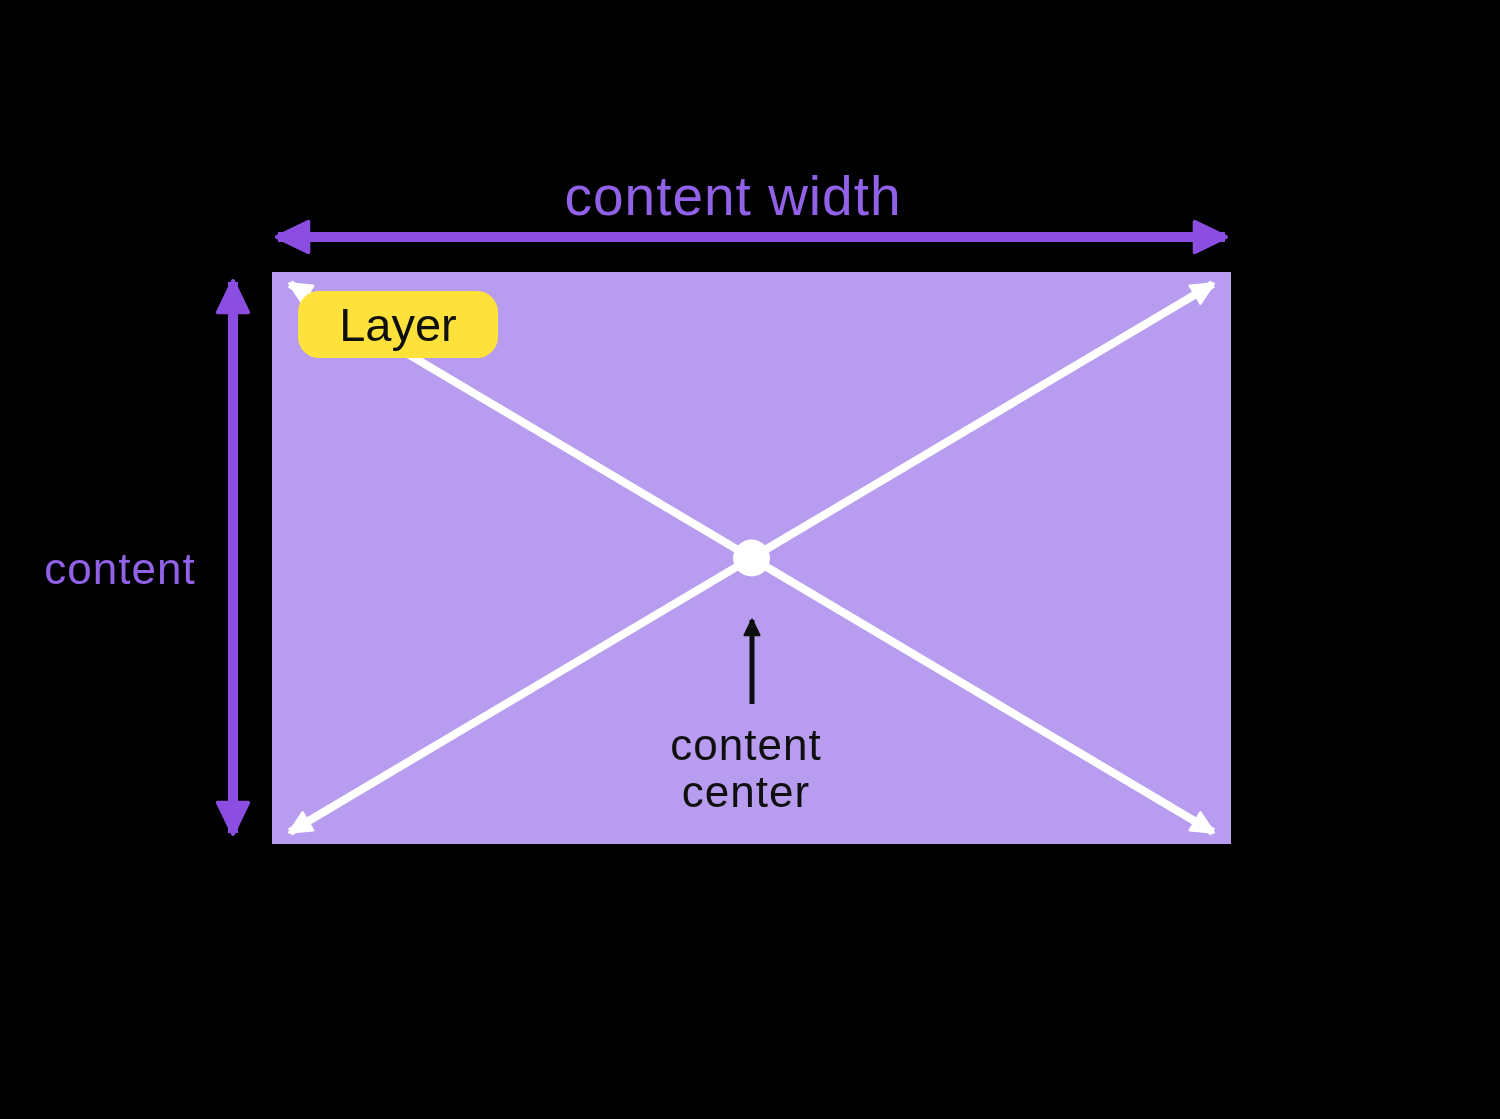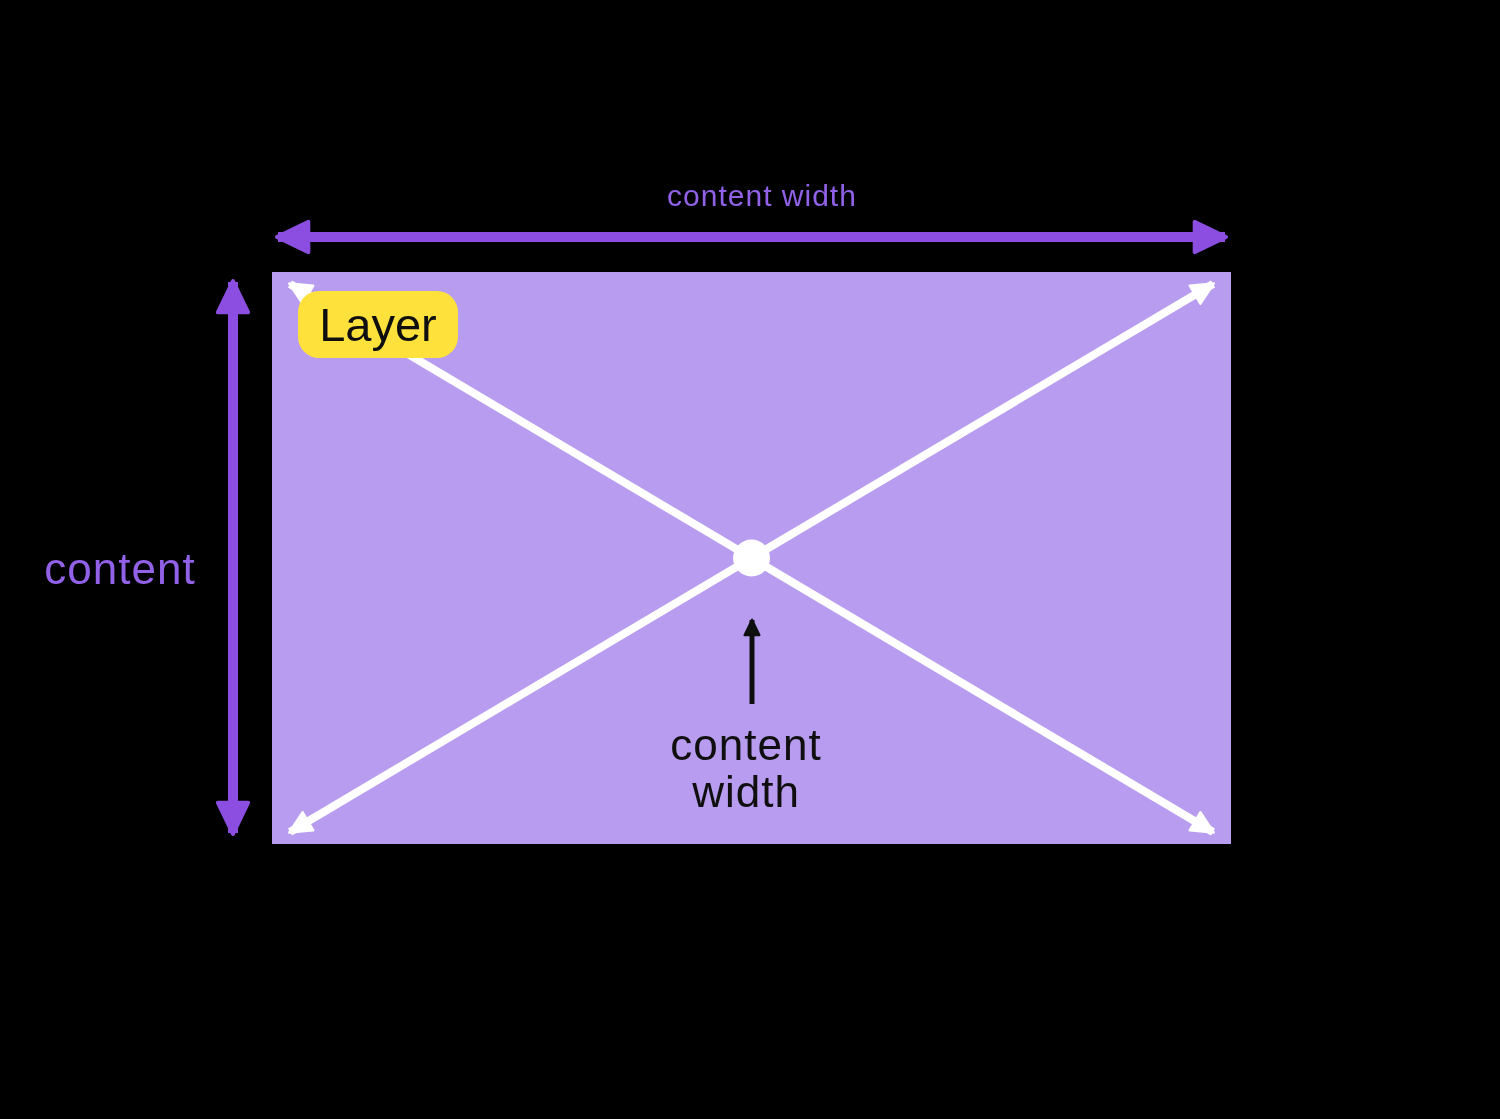--- a/index.html
+++ b/index.html
@@ -18,24 +18,24 @@
     width: 1500px;
     height: 1119px;
     background: var(--background);
     overflow: hidden;
     font-family: "Liberation Sans", sans-serif;
   }
 
   
   .width-label {
     position: absolute;
-    left: 762px;
+    left: 733px;
     top: 170px;
     transform: translateX(-50%);
-    font-size: 30px;
+    font-size: 55px;
     line-height: 52px;
     letter-spacing: 1px;
     color: var(--label-purple);
     white-space: nowrap;
   }
 
   
   .height-label {
     position: absolute;
     left: 120px;
@@ -67,21 +67,21 @@
   .diag { position: absolute; left: 0; top: 0; width: 959px; height: 572px; }
   .diag-line { stroke: var(--line-white); stroke-width: 8; fill: none; }
   .head-white { fill: var(--line-white); stroke: var(--line-white); stroke-width: 1; stroke-linejoin: round; }
   .center-dot { fill: var(--line-white); }
 
   
   .badge {
     position: absolute;
     left: 26px;
     top: 19px;
-    width: 160px;
+    width: 200px;
     height: 67px;
     background: var(--badge-yellow);
     border-radius: 21px;
     display: flex;
     align-items: center;
     justify-content: center;
     font-size: 47px;
     color: var(--ink-black);
   }
 
@@ -155,16 +155,16 @@
     <defs>
       <marker id="mb" viewBox="0 0 10 10" refX="9" refY="5" markerWidth="19" markerHeight="19" markerUnits="userSpaceOnUse" orient="auto-start-reverse">
         <path class="head-black" d="M1,1 L9.3,5 L1,9 Z"></path>
       </marker>
     </defs>
     <line class="shaft-black" x1="12" y1="100" x2="12" y2="16" marker-end="url(#mb)"></line>
   </svg>
 
   <div class="center-label">
     <span>content</span>
-    <span>width</span>
+    <span>center</span>
   </div>
 
 </div>
 
 </body></html>

